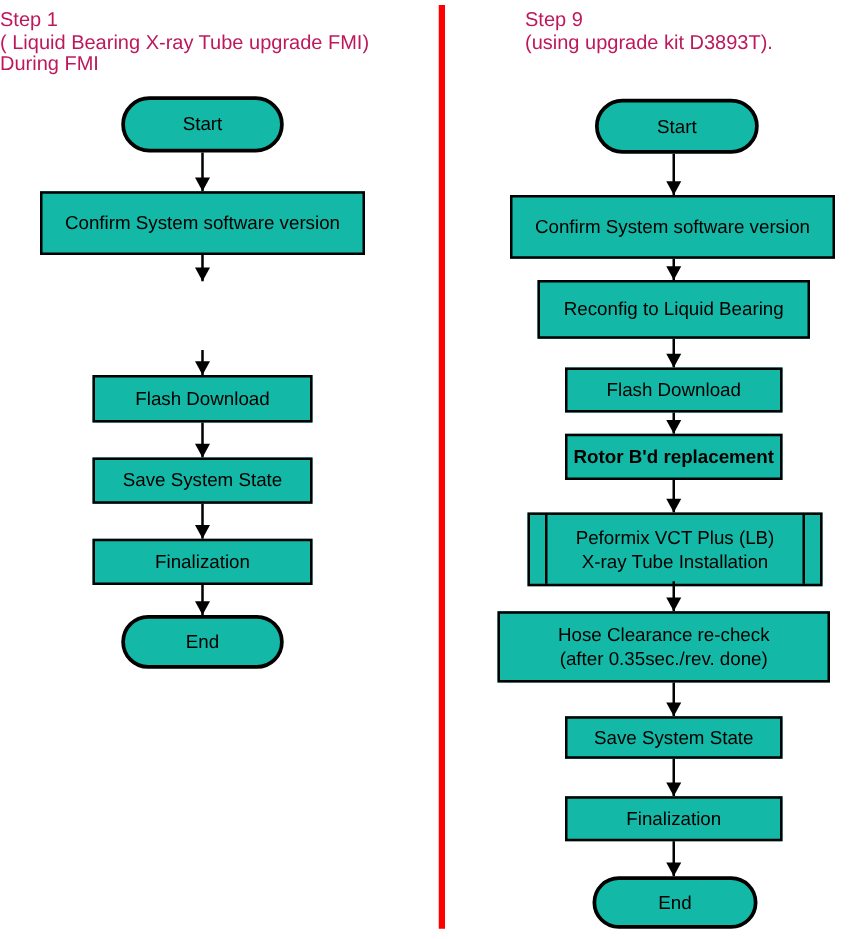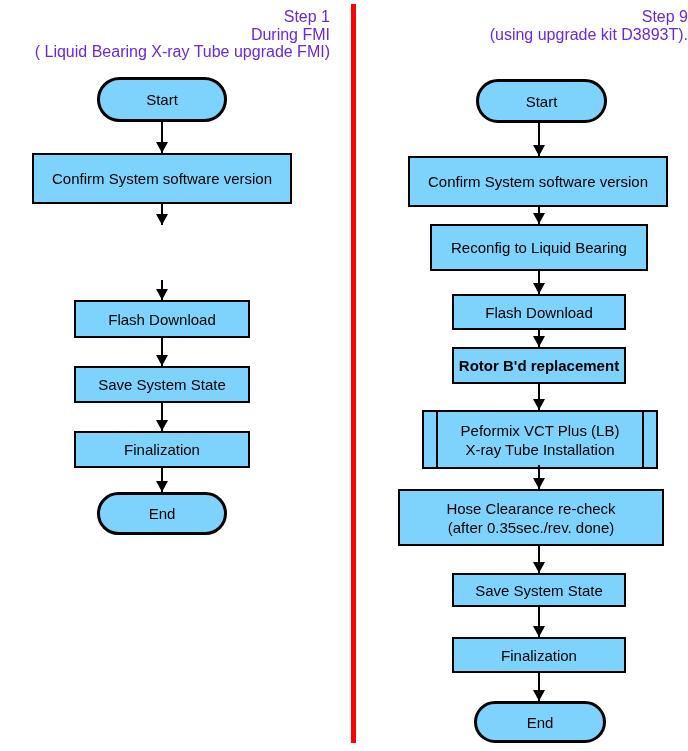--- a/index.html
+++ b/index.html
@@ -11,34 +11,34 @@
     position: relative;
     width: 688px;
     height: 751px;
     background: #ffffff;
     font-family: "Liberation Sans", sans-serif;
     color: #000000;
     overflow: hidden;
   }
   .flow-header {
     position: absolute;
-    text-align: right;
+    text-align: left;
     font-size: 16px;
     line-height: 17.5px;
-    color: #6d28d9;
+    color: #be185d;
     white-space: nowrap;
   }
   .node {
     position: absolute;
     box-sizing: border-box;
     display: flex;
     align-items: center;
     justify-content: center;
     border: 2px solid #000000;
-    background: #7dd3fc;
+    background: #14b8a6;
     text-align: center;
     font-size: 15px;
   }
   .node .node-label {
     white-space: pre-line;
     line-height: 19px;
     padding: 0 4px;
   }
   .terminator {
     border-radius: 999px;
@@ -80,22 +80,22 @@
     background: #ff0000;
   }
 </style>
 </head>
 <body>
 
 <div class="canvas">
 
   <div class="flow-header" style="left:0px; top:8px; width:330px;">
     <div>Step 1</div>
+    <div>( Liquid Bearing X-ray Tube upgrade FMI)</div>
     <div>During FMI</div>
-    <div>( Liquid Bearing X-ray Tube upgrade FMI)</div>
   </div>
 
   <div class="node terminator" style="left:97px; top:77px; width:130px; height:45px;">
     <span class="node-label">Start</span>
   </div>
   <div class="arrow" style="left:161px; top:122px; height:31px;"></div>
 
   <div class="node" style="left:32px; top:153px; width:260px; height:51px;">
     <span class="node-label">Confirm System software version</span>
   </div>

